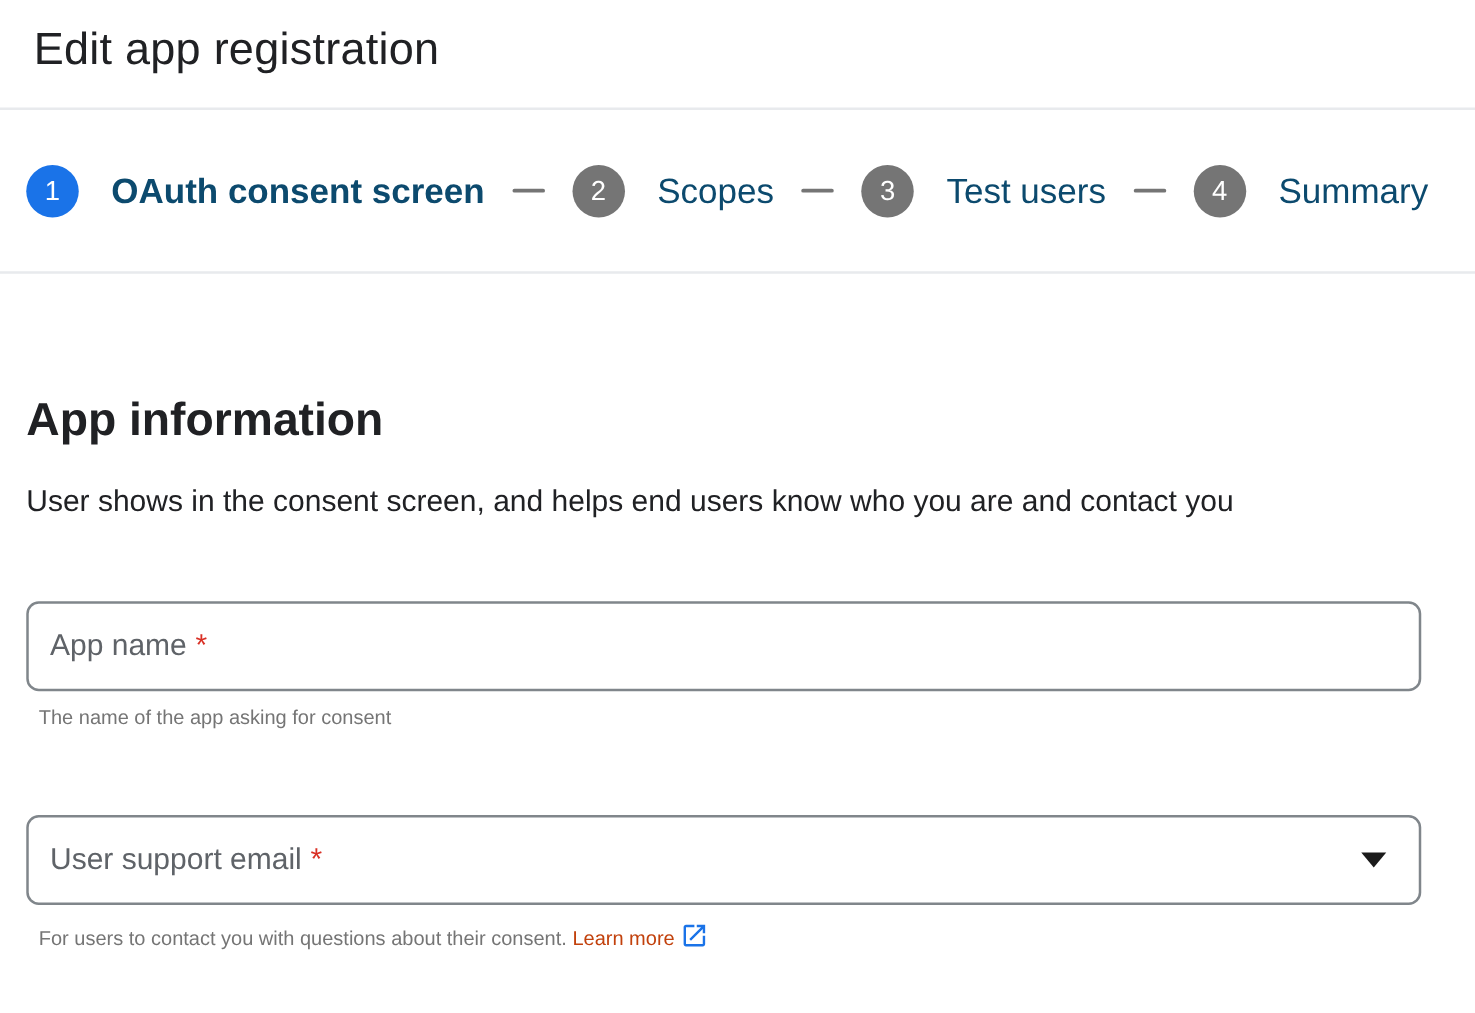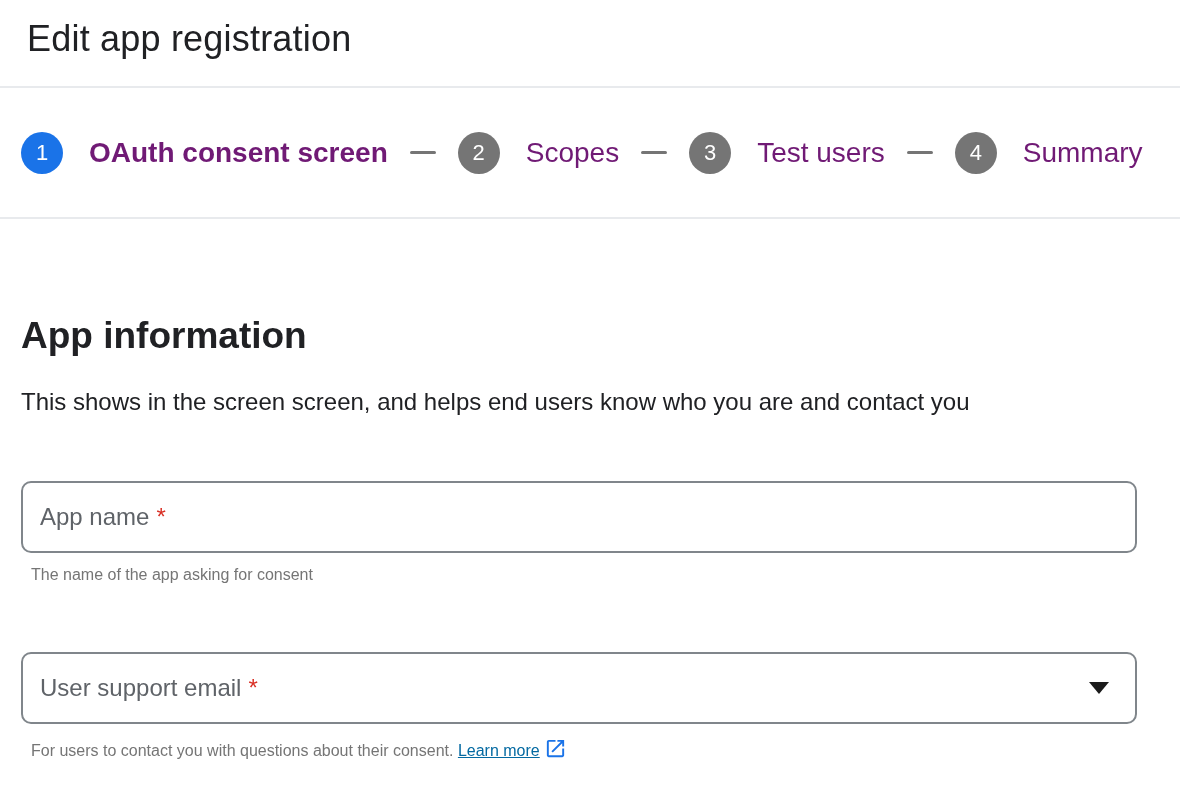--- a/index.html
+++ b/index.html
@@ -48,21 +48,21 @@
     font-weight: 500;
     display: flex;
     align-items: center;
     justify-content: center;
     flex: none;
   }
   .step.active .step-circle { background: #1a73e8; }
   .step-label {
     font-size: 28px;
     font-weight: 400;
-    color: #701a75;
+    color: #0c4a6e;
     white-space: nowrap;
   }
   .step.active .step-label { font-weight: 700; }
   .step-sep {
     width: 26px; height: 3px;
     background: #757575;
     border-radius: 2px;
     flex: none;
   }
 
@@ -112,22 +112,21 @@
     border-left: 10px solid transparent;
     border-right: 10px solid transparent;
     border-top: 12px solid #1b1b1b;
   }
   .helper-text {
     margin: 13px 0 0 10px;
     font-size: 16px;
     color: #757575;
   }
   .learn-more-link {
-    color: #0369a1;
-    text-decoration: underline;
+    color: #c2410c;
     cursor: pointer;
   }
   .ext-icon {
     width: 23px; height: 23px;
     vertical-align: -4px;
     margin-left: 4px;
     fill: #1a73e8;
     cursor: pointer;
   }
 </style>
@@ -155,21 +154,21 @@
   </div>
   <span class="step-sep"></span>
   <div class="step">
     <span class="step-circle">4</span>
     <span class="step-label">Summary</span>
   </div>
 </nav>
 
 <main class="content">
   <h2 class="section-heading">App information</h2>
-  <p class="section-description">This shows in the screen screen, and helps end users know who you are and contact you</p>
+  <p class="section-description">User shows in the consent screen, and helps end users know who you are and contact you</p>
 
   <div class="field-group">
     <div class="input-box">
       <span class="input-label"><span>App name</span><span class="req">*</span></span>
     </div>
     <div class="helper-text">The name of the app asking for consent</div>
   </div>
 
   <div class="field-group">
     <div class="input-box select">

